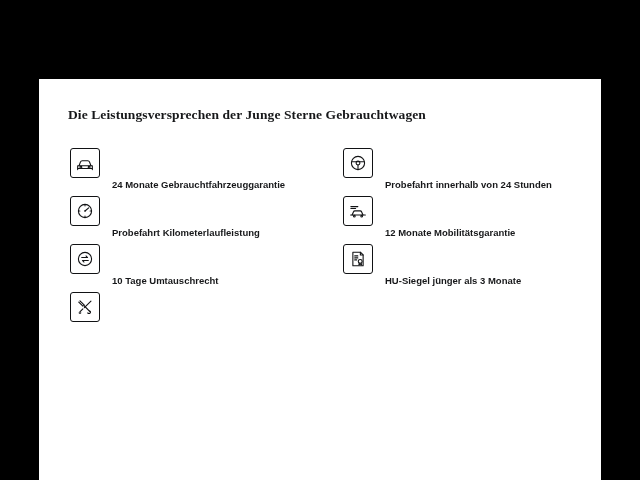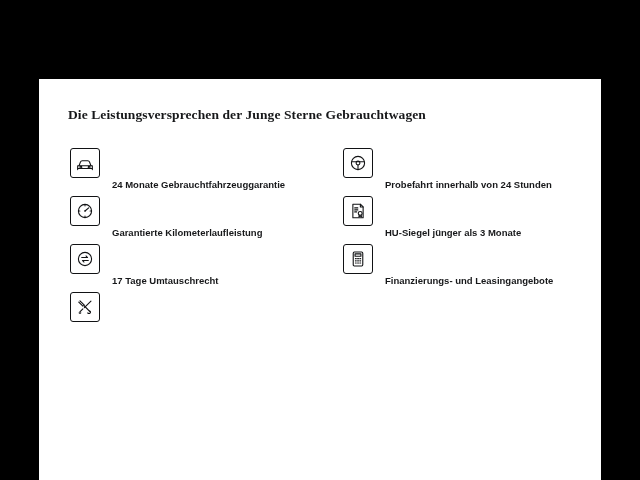--- a/index.html
+++ b/index.html
@@ -113,32 +113,32 @@
 
         <div class="item">
           <span class="icon-box">
             <svg width="22" height="22" viewBox="0 0 24 24" fill="none" stroke="#111214" stroke-width="1.2" stroke-linecap="round" stroke-linejoin="round">
               <circle cx="12" cy="12" r="7.2"></circle>
               <path d="M12 12l4-3.4"></path>
               <path d="M12 5.2v1.2M18.8 12h-1.2M12 18.8v-1.2M5.2 12h1.2"></path>
               <circle cx="12" cy="12" r="0.9" fill="#111214" stroke="none"></circle>
             </svg>
           </span>
-          <span class="item-label">Garantierte Kilometerlaufleistung</span>
+          <span class="item-label">Probefahrt Kilometerlaufleistung</span>
         </div>
 
         <div class="item">
           <span class="icon-box">
             <svg width="22" height="22" viewBox="0 0 24 24" fill="none" stroke="#111214" stroke-width="1.2" stroke-linecap="round" stroke-linejoin="round">
               <circle cx="12" cy="12" r="7.2"></circle>
               <path d="M8.4 10.4h6.4l-1.7-1.7"></path>
               <path d="M15.6 13.6H9.2l1.7 1.7"></path>
             </svg>
           </span>
-          <span class="item-label">17 Tage Umtauschrecht</span>
+          <span class="item-label">10 Tage Umtauschrecht</span>
         </div>
 
         <div class="item">
           <span class="icon-box">
             <svg width="22" height="22" viewBox="0 0 24 24" fill="none" stroke="#111214" stroke-width="1.2" stroke-linecap="round" stroke-linejoin="round">
               <path d="M6.5 5.2l4.5 4.5"></path>
               <path d="M5.2 6.6l4.5 4.5"></path>
               <path d="M10.6 10.1l7 7.1"></path>
               <path d="M18.5 5.6l-7.2 7.2"></path>
               <path d="M6.4 17.4l3.3-3.3"></path>
@@ -158,44 +158,45 @@
             <svg width="22" height="22" viewBox="0 0 24 24" fill="none" stroke="#111214" stroke-width="1.2" stroke-linecap="round" stroke-linejoin="round">
               <circle cx="12" cy="12" r="7.2"></circle>
               <circle cx="12" cy="12" r="2.1"></circle>
               <path d="M5.1 10.6h13.8"></path>
               <path d="M12 14.1v5.1"></path>
             </svg>
           </span>
           <span class="item-label">Probefahrt innerhalb von 24 Stunden</span>
         </div>
 
+        <div class="item">
+          <span class="icon-box">
+            <svg width="22" height="22" viewBox="0 0 24 24" fill="none" stroke="#111214" stroke-width="1.2" stroke-linecap="round" stroke-linejoin="round">
+              <path d="M4 16.4h16"></path>
+              <path d="M5.6 16.4l1.4-3.4a1.8 1.8 0 0 1 1.7-1.1h5.6a1.8 1.8 0 0 1 1.7 1.1l1.4 3.4"></path>
+              <path d="M4.2 9.2h5.2"></path>
+              <path d="M4.2 7.2h7.6"></path>
+              <circle cx="8" cy="17.6" r="0.9"></circle>
+              <circle cx="16" cy="17.6" r="0.9"></circle>
+            </svg>
+          </span>
+          <span class="item-label">12 Monate Mobilitätsgarantie</span>
+        </div>
 
 
         <div class="item">
           <span class="icon-box">
             <svg width="22" height="22" viewBox="0 0 24 24" fill="none" stroke="#111214" stroke-width="1.2" stroke-linecap="round" stroke-linejoin="round">
               <path d="M6.4 4.6h8.2l3 3v11.8H6.4z"></path>
               <path d="M14.6 4.6v3h3"></path>
               <path d="M8.4 8.6h3.4M8.4 10.8h3.4M8.4 13h2.2"></path>
               <circle cx="14.4" cy="14.6" r="2.1"></circle>
               <path d="M13.4 16.4l-.4 2 1.4-.8 1.4.8-.4-2"></path>
             </svg>
           </span>
           <span class="item-label">HU-Siegel jünger als 3 Monate</span>
         </div>
 
-        <div class="item">
-          <span class="icon-box">
-            <svg width="22" height="22" viewBox="0 0 24 24" fill="none" stroke="#111214" stroke-width="1.2" stroke-linecap="round" stroke-linejoin="round">
-              <rect x="6.8" y="4.4" width="10.4" height="15.2" rx="1.2"></rect>
-              <rect x="8.8" y="6.4" width="6.4" height="2.6"></rect>
-              <path d="M9.2 11.6h.9M11.6 11.6h.9M14 11.6h.9"></path>
-              <path d="M9.2 14h.9M11.6 14h.9M14 14h.9"></path>
-              <path d="M9.2 16.4h.9M11.6 16.4h.9M14 16.4h.9"></path>
-            </svg>
-          </span>
-          <span class="item-label">Finanzierungs- und Leasingangebote</span>
-        </div>
 
       </div>
     </div>
   </div>
 </div>
 
 </body></html>

